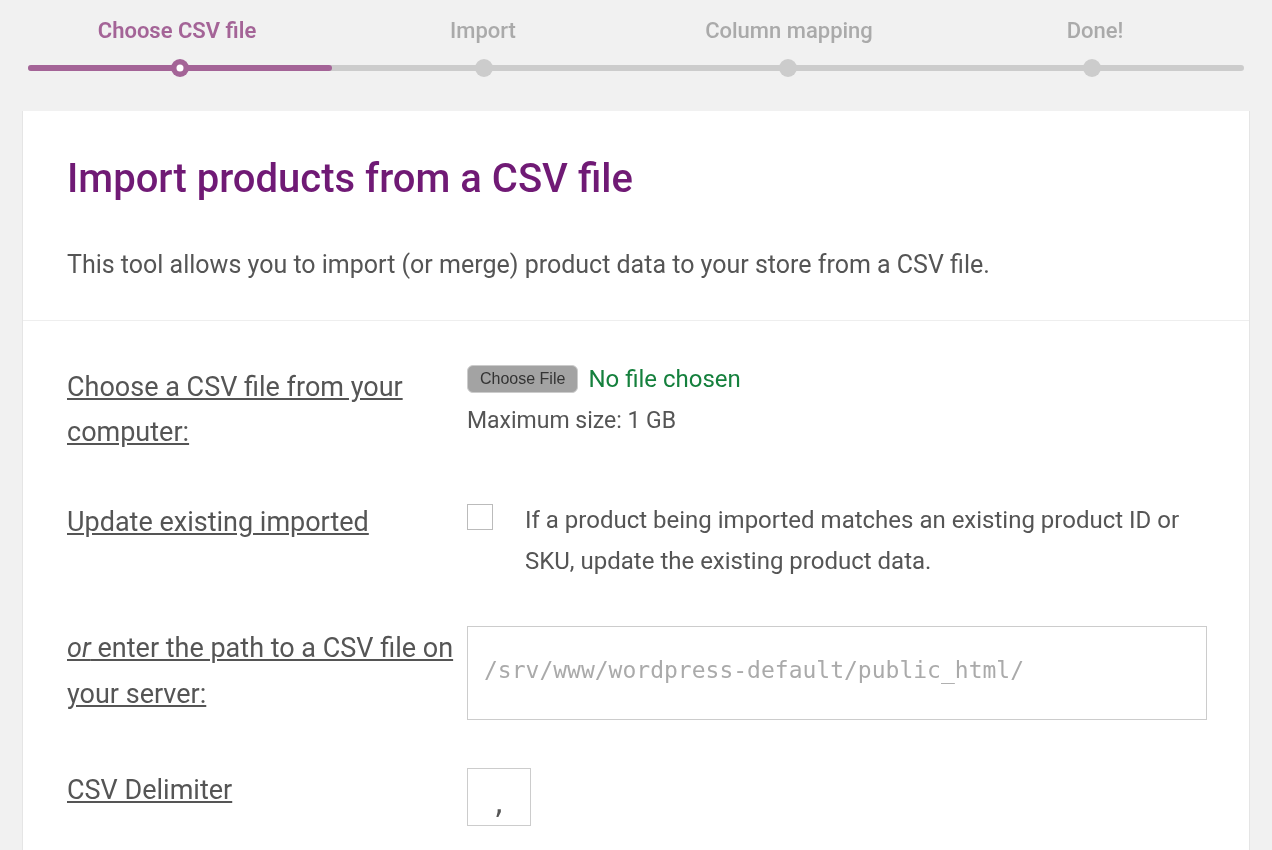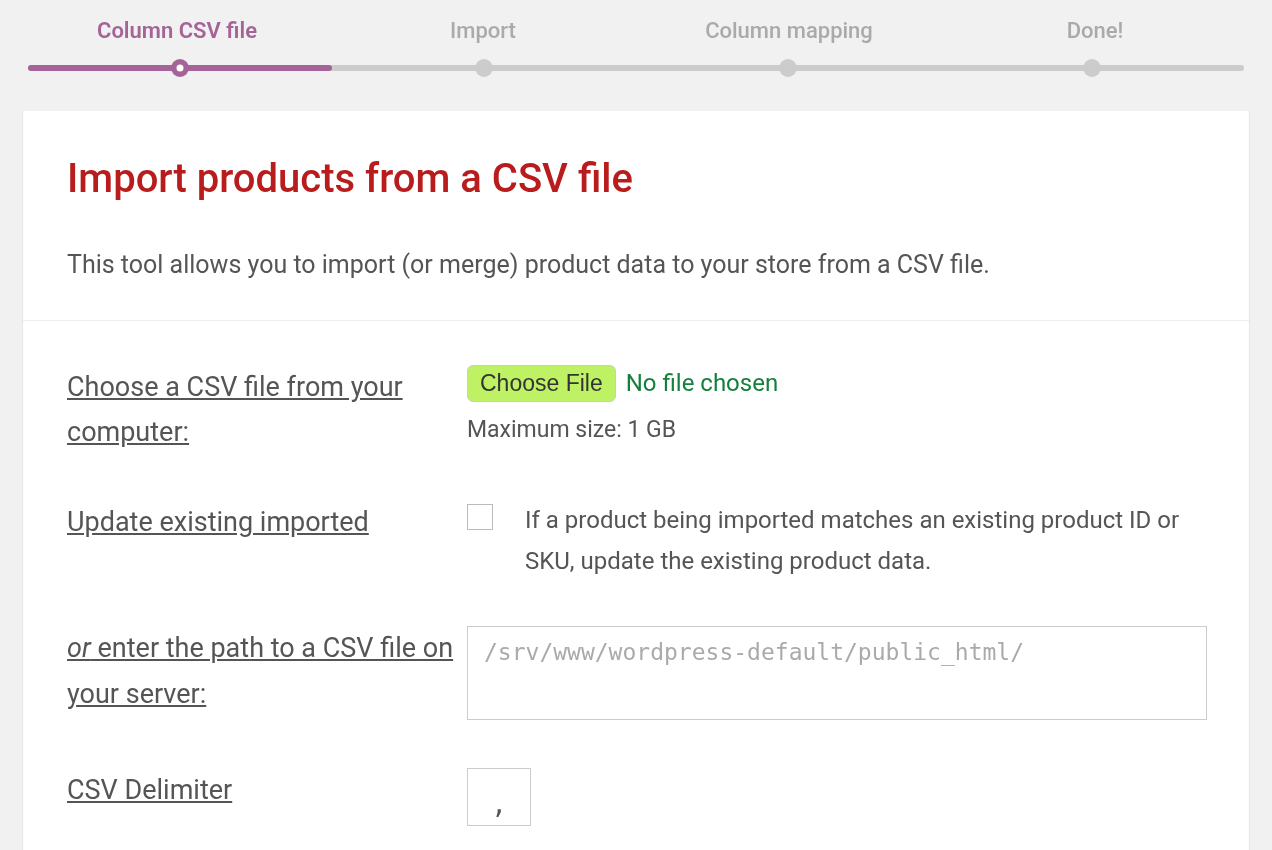--- a/index.html
+++ b/index.html
@@ -73,21 +73,21 @@
     border-top: none;
     padding: 0;
   }
   .panel-header {
     padding: 44px 44px 36px 44px;
     border-bottom: 1px solid #eee;
   }
   .panel-header h1 {
     font-size: 40px;
     font-weight: 500;
-    color: #b91c1c;
+    color: #701a75;
     margin-bottom: 44px;
   }
   .panel-header p {
     font-size: 25px;
     font-weight: 400;
     color: #555;
     line-height: 1.5;
   }
   .form-body {
     padding: 44px 44px 0 44px;
@@ -112,25 +112,25 @@
   .form-control-col {
     flex: 1;
   }
   .file-row {
     display: flex;
     align-items: center;
     gap: 10px;
     margin-bottom: 14px;
   }
   .choose-file-btn {
-    font-size: 23px;
+    font-size: 16px;
     padding: 4px 12px;
     border: 1px solid #ccc;
     border-radius: 6px;
-    background: #bef264;
+    background: #a3a3a3;
     color: #333;
     cursor: pointer;
     text-align: right;
   }
   .file-status {
     font-size: 24px;
     color: #15803d;
   }
   .hint {
     font-size: 23px;
@@ -152,21 +152,21 @@
   }
   .chk-label {
     font-size: 24px;
     color: #555;
     line-height: 1.7;
   }
   .text-input {
     width: 740px;
     height: 94px;
     border: 1px solid #ccc;
-    padding: 12px 16px;
+    padding: 30px 16px;
     font-size: 23px;
     font-family: "Menlo", "Consolas", monospace;
     color: #3b82f6;
     resize: none;
   }
   .text-input::placeholder {
     color: #aaa;
   }
   .small-input {
     width: 64px;
@@ -177,21 +177,21 @@
     color: #555;
     font-family: "Menlo", "Consolas", monospace;
     padding-top: 14px;
   }
 </style>
 </head>
 <body>
 
 <div class="stepper">
   <div class="stepper-labels">
-    <div class="step-label active">Column CSV file</div>
+    <div class="step-label active">Choose CSV file</div>
     <div class="step-label">Import</div>
     <div class="step-label">Column mapping</div>
     <div class="step-label">Done!</div>
   </div>
   <div class="stepper-bar">
     <div class="fill"></div>
     <div class="stepper-marker active" style="left:12.5%;"></div>
     <div class="stepper-marker" style="left:37.5%;"></div>
     <div class="stepper-marker" style="left:62.5%;"></div>
     <div class="stepper-marker" style="left:87.5%;"></div>

